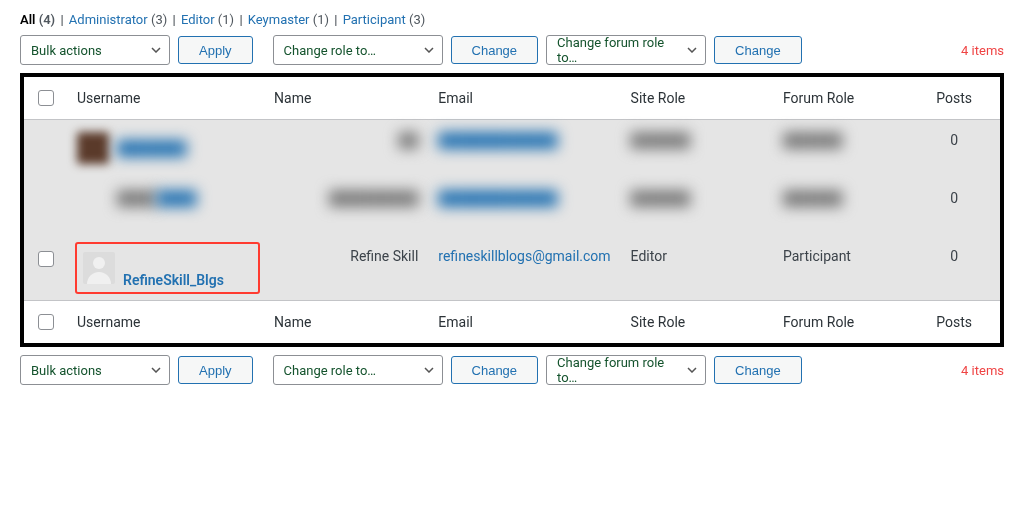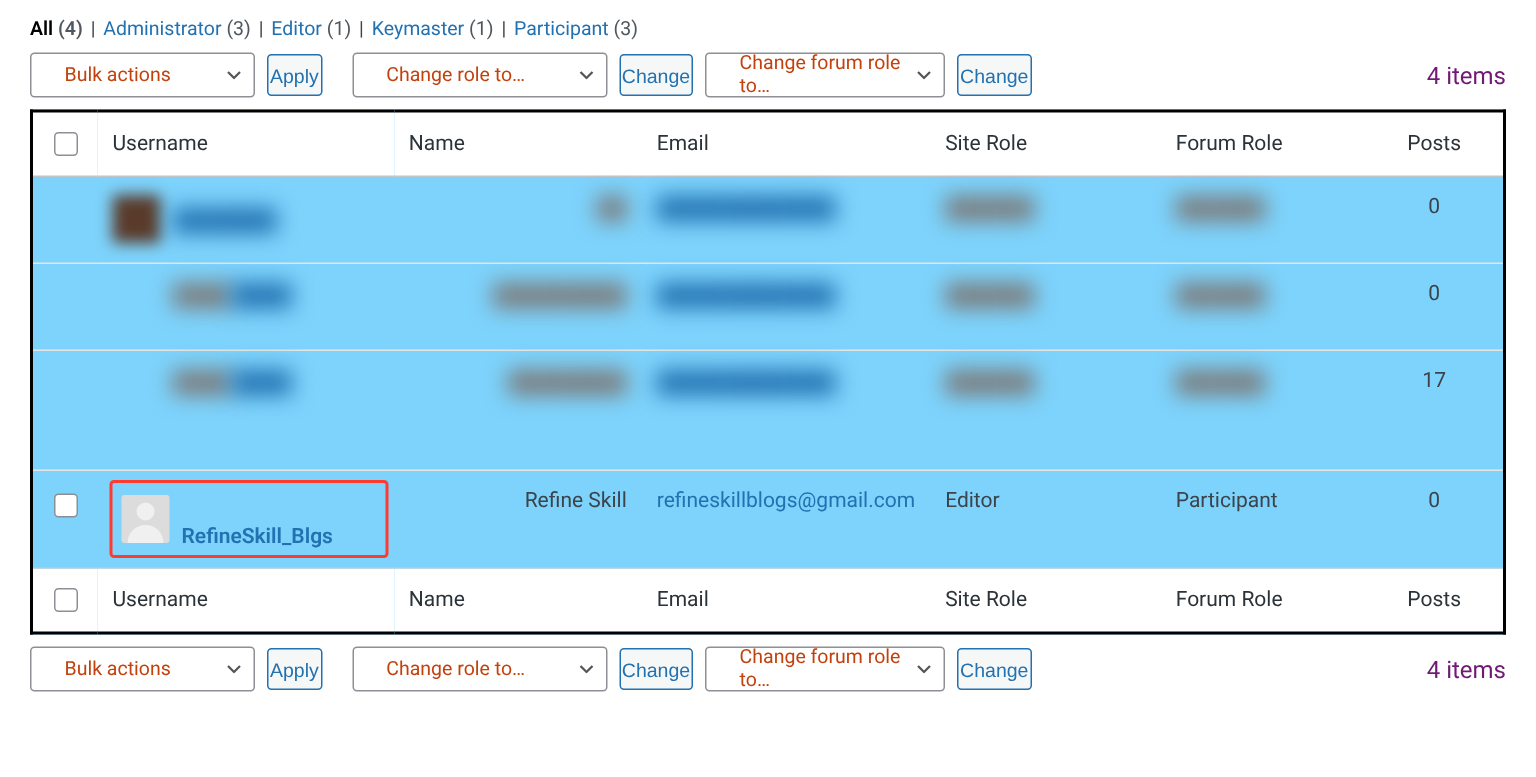--- a/index.html
+++ b/index.html
@@ -37,54 +37,54 @@
     color: #2271b1;
     background: #f6f7f7;
     border-radius: 3px;
     padding: 0 10px;
     height: 30px;
     font-size: 13px;
     cursor: pointer;
     display: inline-flex;
     align-items: center;
   }
-  .btn-sm { height: 28px; padding: 0 1px; }
+  .btn-sm { height: 28px; padding: 0 20px; }
   .controls-row {
     display: flex;
     align-items: center;
     gap: 8px;
     margin-bottom: 8px;
   }
   .select {
     border: 1px solid #8c8f94;
     border-radius: 3px;
     background: #fff;
     height: 30px;
-    padding: 0 24px 0 22px;
+    padding: 0 24px 0 10px;
     font-size: 13px;
-    color: #c2410c;
+    color: #14532d;
     display: inline-flex;
     align-items: center;
     position: relative;
     cursor: pointer;
   }
   .select .caret {
     position: absolute;
     right: 8px;
     top: 50%;
     transform: translateY(-50%);
     pointer-events: none;
   }
   .caret svg { display: block; }
-  .items-count { margin-left: auto; color: #701a75; font-size: 16px; }
+  .items-count { margin-left: auto; color: #ef4444; font-size: 13px; }
   table.users {
     width: 100%;
     border-collapse: collapse;
-    border: 2px solid #000000;
-    background: #7dd3fc;
+    border: 4px solid #000000;
+    background: #e5e5e5;
   }
   table.users thead th,
   table.users tfoot th {
     text-align: left;
     font-weight: 400;
     font-size: 14px;
     padding: 10px 10px;
     border-bottom: 1px solid #c3c4c7;
     background: #fff;
     color: #2c3338;
@@ -263,34 +263,20 @@
           <span class="blur-link">████</span>
         </span>
       </td>
       <td class="col-name"><span class="blur-content">█████████</span></td>
       <td class="col-email"><span class="blur-link">████████████</span></td>
       <td class="col-siterole"><span class="blur-content">██████</span></td>
       <td class="col-forumrole"><span class="blur-content">██████</span></td>
       <td class="col-posts">0</td>
     </tr>
 
-    <tr class="blurred-zone" style="height:80px">
-      <td class="col-cb"></td>
-      <td class="col-username">
-        <span class="user-cell">
-          <span class="blur-content" style="margin-left:40px">████</span>
-          <span class="blur-link">████</span>
-        </span>
-      </td>
-      <td class="col-name"><span class="blur-content">████████</span></td>
-      <td class="col-email"><span class="blur-link">████████████</span></td>
-      <td class="col-siterole"><span class="blur-content">██████</span></td>
-      <td class="col-forumrole"><span class="blur-content">██████</span></td>
-      <td class="col-posts row3-posts">17</td>
-    </tr>
 
     <tr class="highlight-row">
       <td class="col-cb"><input type="checkbox" style=""></td>
       <td class="col-username">
         <span class="user-cell">
           <span class="avatar blank"></span>
           <a href="#" class="uname">RefineSkill_Blgs</a>
         </span>
       </td>
       <td class="col-name">Refine Skill</td>

